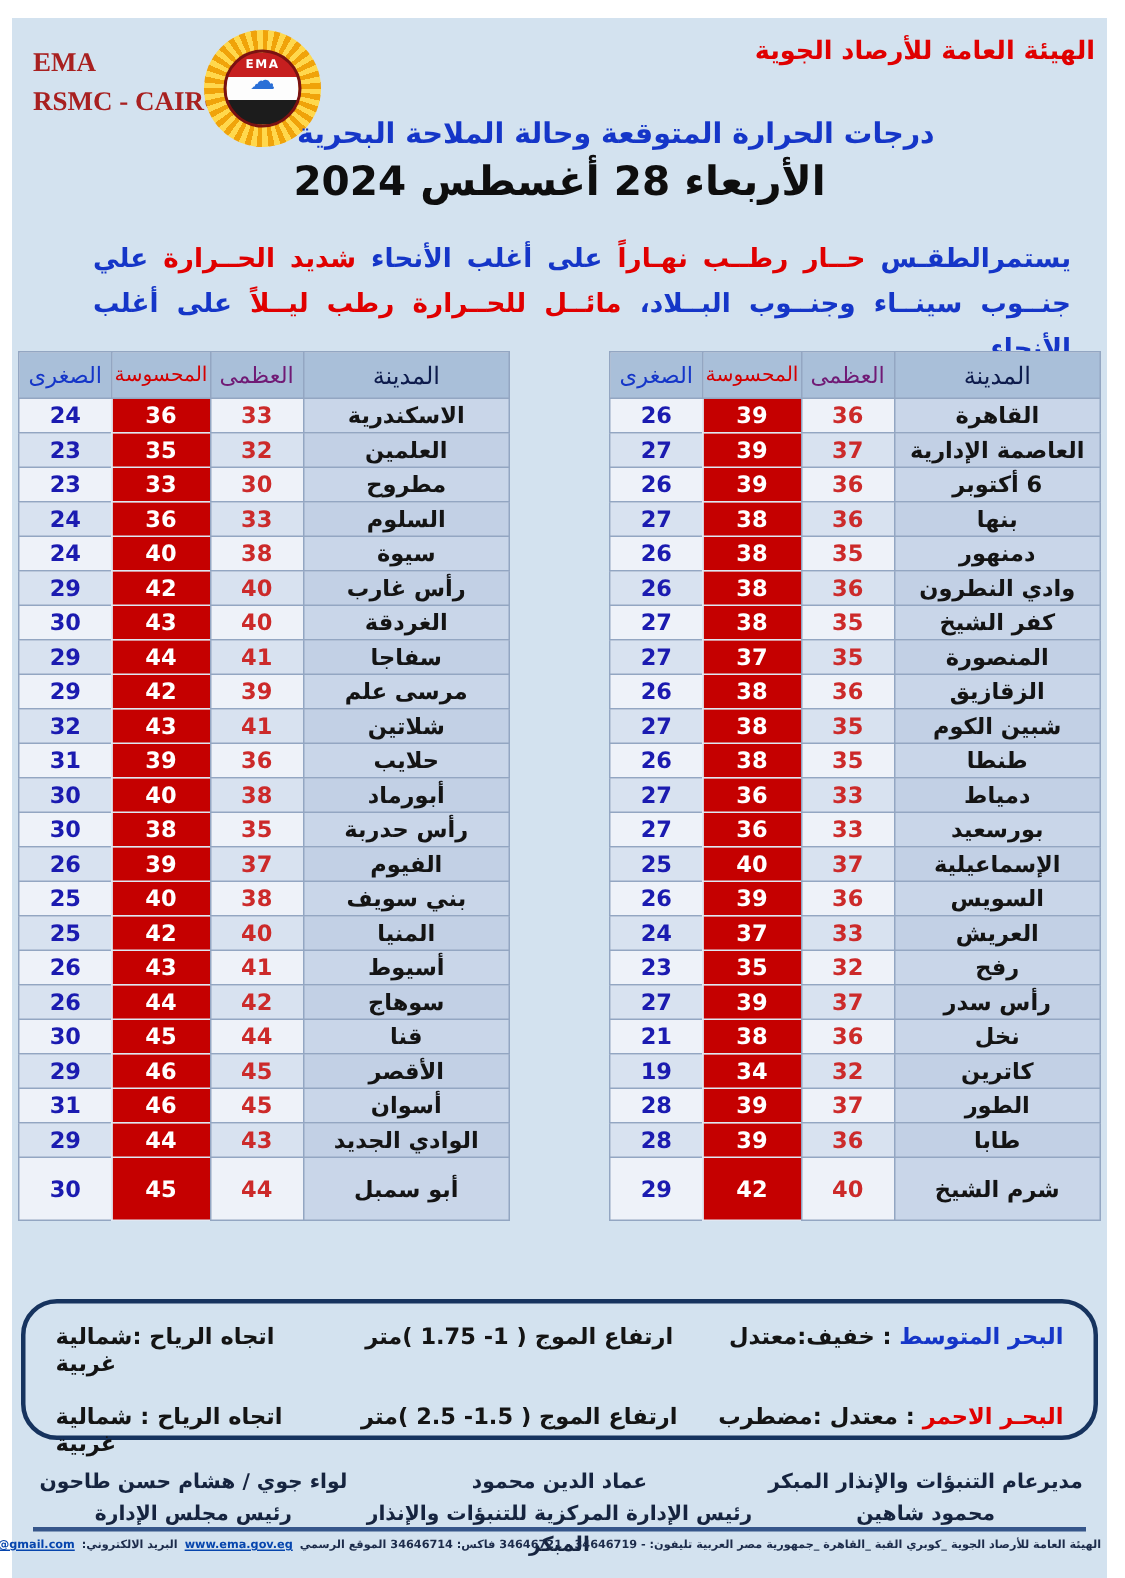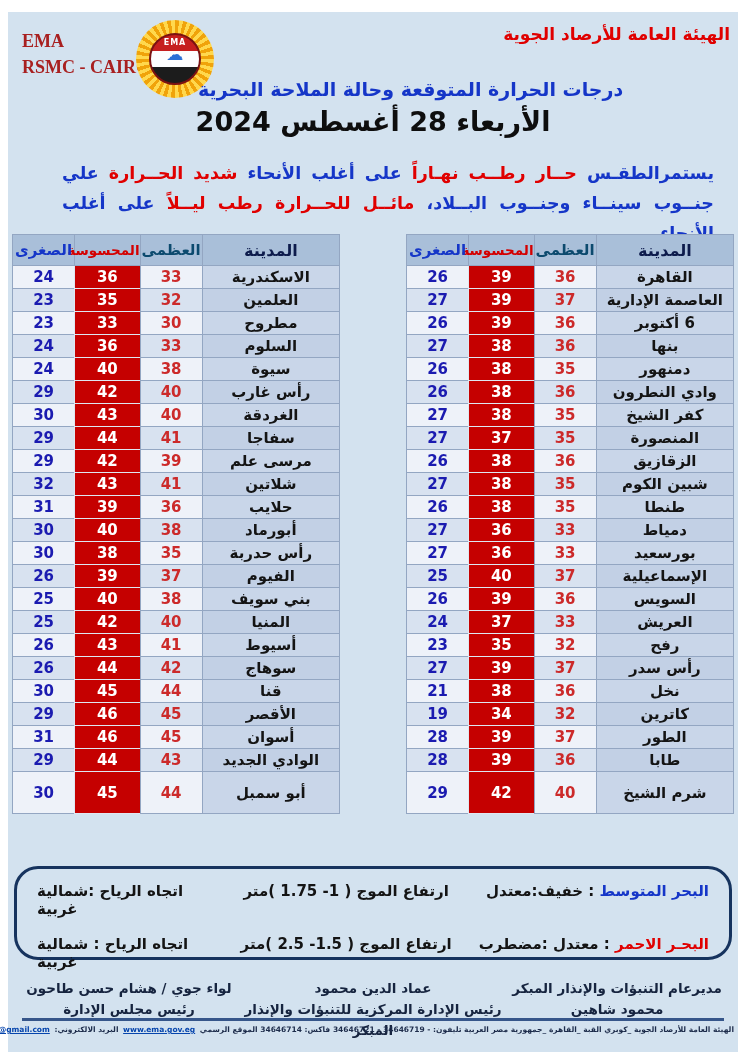--- a/index.html
+++ b/index.html
@@ -62,23 +62,23 @@
   
   .tables {
     position: absolute; top: 222px; left: 4px; right: 4px;
     display: flex; flex-direction: row-reverse; justify-content: space-between;
   }
   table.temps {
     width: 328px; border-collapse: collapse; direction: rtl; table-layout: fixed;
     background: #eef2f9;
   }
   table.temps th, table.temps td { border: 1px solid #93a6c2; text-align: center; }
-  table.temps thead th { height: 31px; background: #a9bfd9; font-weight: bold; }
+  table.temps thead th { height: 31px; background: #a9bfd9; font-weight: normal; }
   th.c-city  { width: 42%; color: #0d1b4c; font-size: 16px; }
-  th.c-max   { width: 19%; color: #0c4a6e; font-size: 15px; }
+  th.c-max   { width: 19%; color: #701a75; font-size: 15px; }
   th.c-feels { width: 20%; color: #d40000; font-size: 13.5px; }
   th.c-min   { width: 19%; color: #1536c8; font-size: 15px; }
   table.temps tbody td { height: 23px; font-weight: bold; font-size: 15px; }
   tbody td.c-city  { background: #c9d6e9; color: #141414; font-size: 14.5px; margin-left: 16px; }
   tbody td.c-max   { color: #cc2a2a; }
   tbody td.c-min   { color: #1b1bb0; }
   tbody td.c-feels { background: #c50000; color: #ffffff; border-color: #dfe7f2; }
   tbody tr:nth-child(even) td.c-max,
   tbody tr:nth-child(even) td.c-min { background: #d8e2f0; }
   tbody tr:nth-child(odd) td.c-max,

